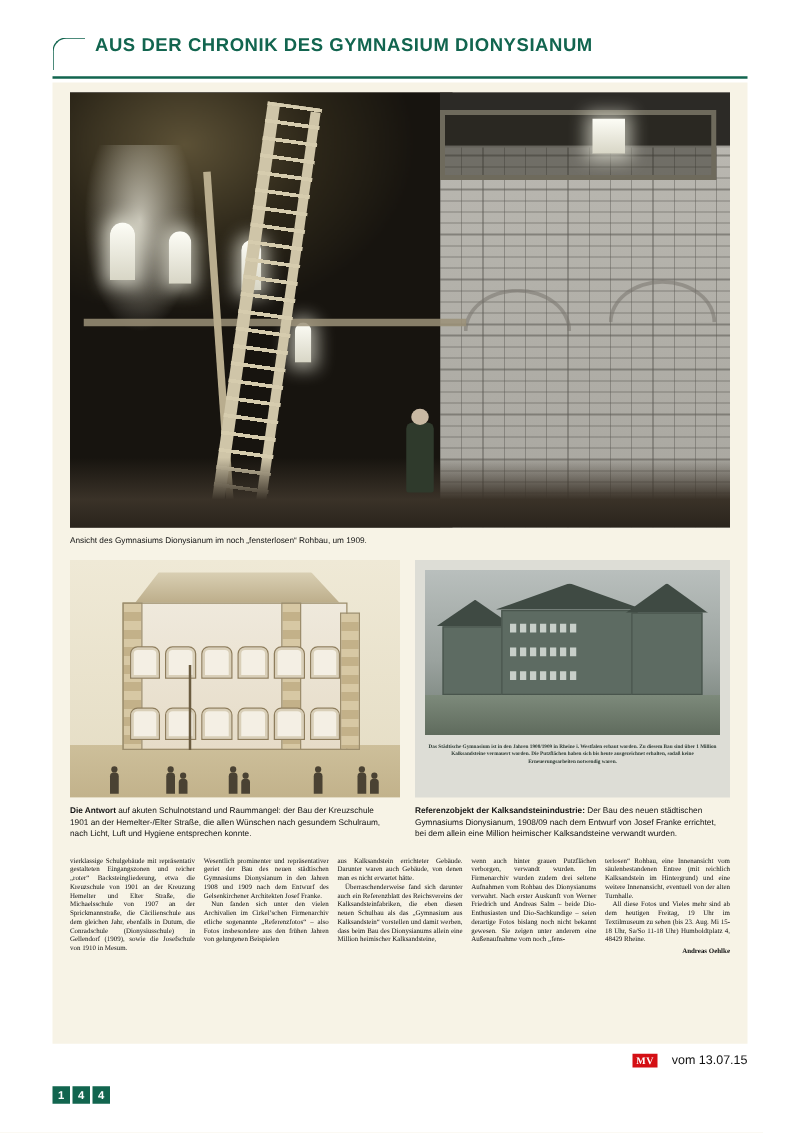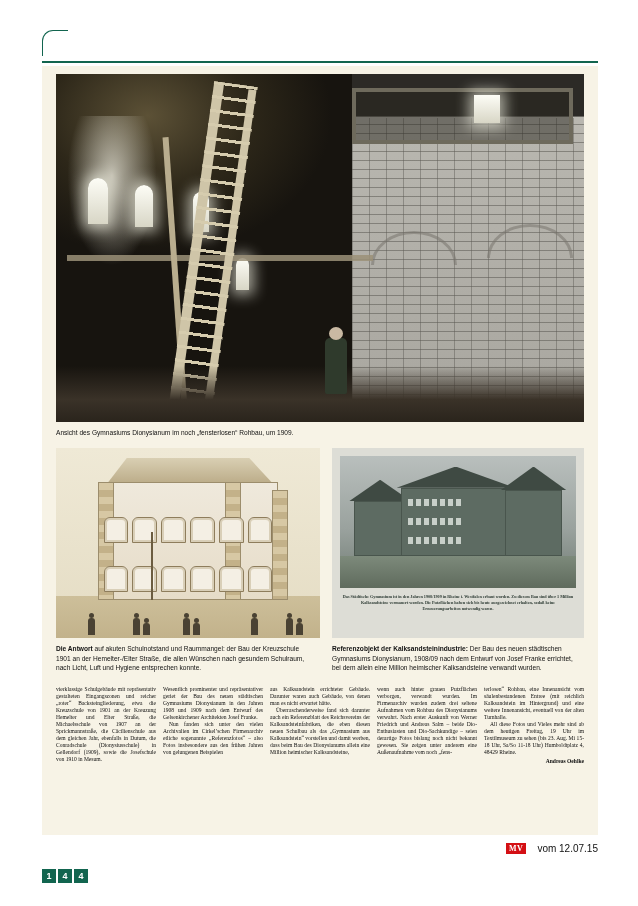--- a/index.html
+++ b/index.html
@@ -241,20 +241,21 @@
     font-family:"Liberation Sans", sans-serif;
     font-weight:bold; font-size:9px;
     display:flex; align-items:center; justify-content:center;
   }
 </style>
 </head>
 <body>
 
 <div class="page-header">
   <div class="hdr-bracket"></div>
+  <div class="hdr-title">AUS DER CHRONIK DES GYMNASIUM DIONYSIANUM</div>
   <div class="hdr-rule"></div>
 </div>
 
 <div class="panel">
 
   <div class="photo1">
     <div class="ph1-dark"></div>
     <div class="ph1-aw"></div>
     <div class="ph1-win" style="left:6%;top:30%;width:20px;height:46px;border-radius:10px 10px 0 0;"></div>
     <div class="ph1-win" style="left:15%;top:32%;width:18px;height:42px;border-radius:9px 9px 0 0;"></div>
@@ -374,20 +375,20 @@
     <div class="col">
       <p class="first">terlosen“ Rohbau, eine Innenansicht vom säulenbestandenen Entree (mit reichlich Kalksandstein im Hintergrund) und eine weitere Innenansicht, eventuell von der alten Turnhalle.</p>
       <p>All diese Fotos und Vieles mehr sind ab dem heutigen Freitag, 19 Uhr im Textilmuseum zu sehen (bis 23. Aug. Mi 15-18 Uhr, Sa/So 11-18 Uhr) Humboldtplatz 4, 48429 Rheine.</p>
       <span class="byline">Andreas Oehlke</span>
     </div>
   </div>
 </div>
 
 <div class="footer">
   <span class="mv-logo">MV</span>
-  <span class="mv-date">vom 12.07.15</span>
+  <span class="mv-date">vom 13.07.15</span>
 </div>
 
 <div class="pagenum">
   <span class="pn-box">1</span>
   <span class="pn-box">4</span>
   <span class="pn-box">4</span>
 </div>
 
 </body></html>

